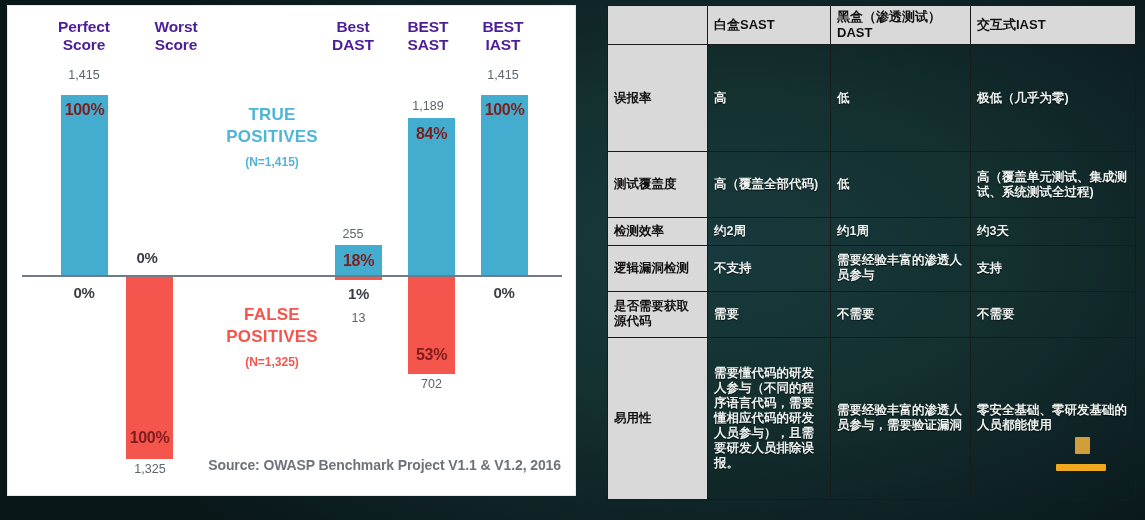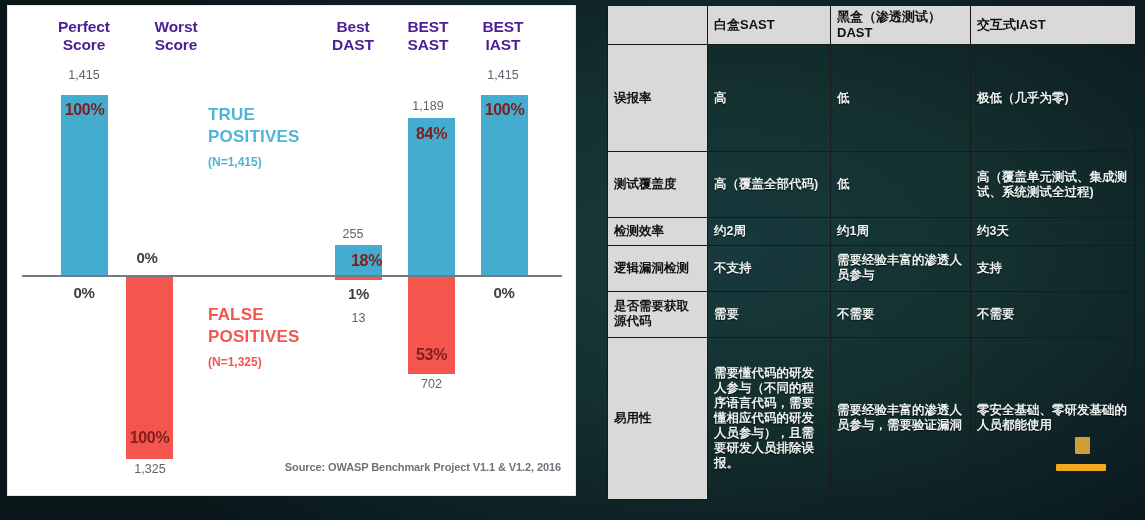--- a/index.html
+++ b/index.html
@@ -43,30 +43,30 @@
   }
   .oublbl{
     position:absolute;color:#5d646c;font-size:12.5px;text-align:center;
   }
   .pctlbl{
     position:absolute;color:#3b3f45;font-size:15px;font-weight:bold;
     text-align:center;letter-spacing:-.3px;
   }
 
   .annot{
-    position:absolute;font-weight:bold;
+    position:absolute;text-align:center;font-weight:bold;
     font-size:17px;line-height:22px;letter-spacing:.2px;
   }
   .annot.tp{color:#4fb4d8;}
   .annot.fp{color:#f4554c;}
   .annot .n{display:block;font-size:12px;font-weight:bold;margin-top:3px;letter-spacing:0;}
 
   .source{
     position:absolute;right:14px;bottom:22px;
-    color:#6d737a;font-size:11px;font-weight:bold;letter-spacing:-.1px;
+    color:#6d737a;font-size:14px;font-weight:bold;letter-spacing:-.1px;
   }
 
   
   .tbl-wrap{
     position:absolute;left:607px;top:5px;width:528px;height:495px;
   }
   table.cmp{
     border-collapse:collapse;width:100%;height:100%;
     table-layout:fixed;
     padding-left:20px;
@@ -140,21 +140,21 @@
       <div class="inlbl" style="left:53px;top:95px;width:47px;">100%</div>
       <div class="pctlbl" style="left:40px;top:278px;width:72px;">0%</div>
 
       <div class="pctlbl" style="left:103px;top:243px;width:72px;">0%</div>
       <div class="bar red" style="left:118px;top:271px;width:47px;height:182px;"></div>
       <div class="inlbl" style="left:118px;top:423px;width:47px;">100%</div>
       <div class="oublbl" style="left:104px;top:456px;width:76px;">1,325</div>
 
       <div class="oublbl" style="left:311px;top:221px;width:68px;">255</div>
       <div class="bar blue" style="left:327px;top:239px;width:47px;height:31px;"></div>
-      <div class="inlbl" style="left:327px;top:246px;width:47px;padding-left:8px;">18%</div>
+      <div class="inlbl" style="left:327px;top:246px;width:47px;">18%</div>
       <div class="bar red" style="left:327px;top:271px;width:47px;height:3px;"></div>
       <div class="pctlbl" style="left:327px;top:279px;width:47px;">1%</div>
       <div class="oublbl" style="left:327px;top:305px;width:47px;">13</div>
 
       <div class="oublbl" style="left:386px;top:93px;width:68px;">1,189</div>
       <div class="bar blue" style="left:400px;top:112px;width:47px;height:157px;"></div>
       <div class="inlbl" style="left:400px;top:119px;width:47px;">84%</div>
       <div class="bar red" style="left:400px;top:271px;width:47px;height:97px;"></div>
       <div class="inlbl" style="left:400px;top:340px;width:47px;">53%</div>
       <div class="oublbl" style="left:400px;top:371px;width:47px;">702</div>

